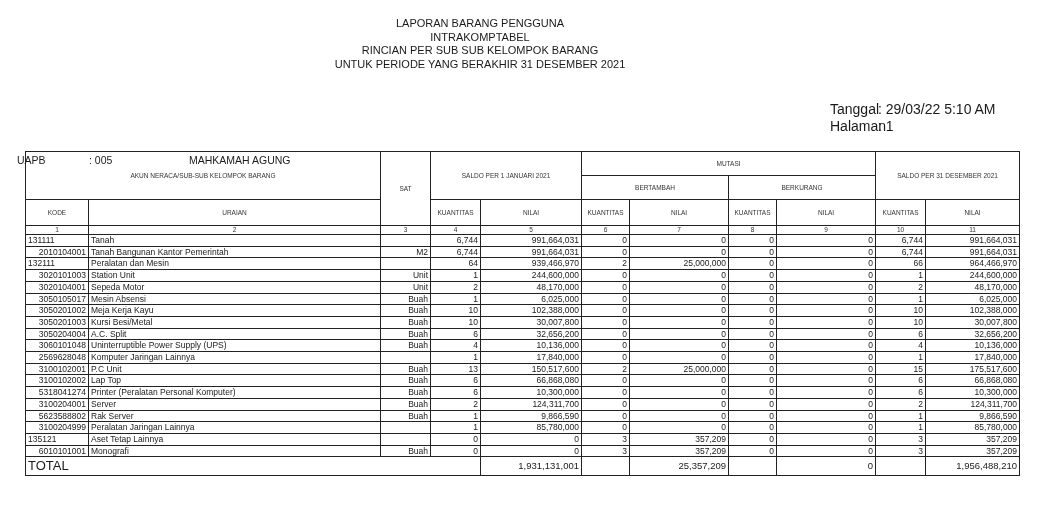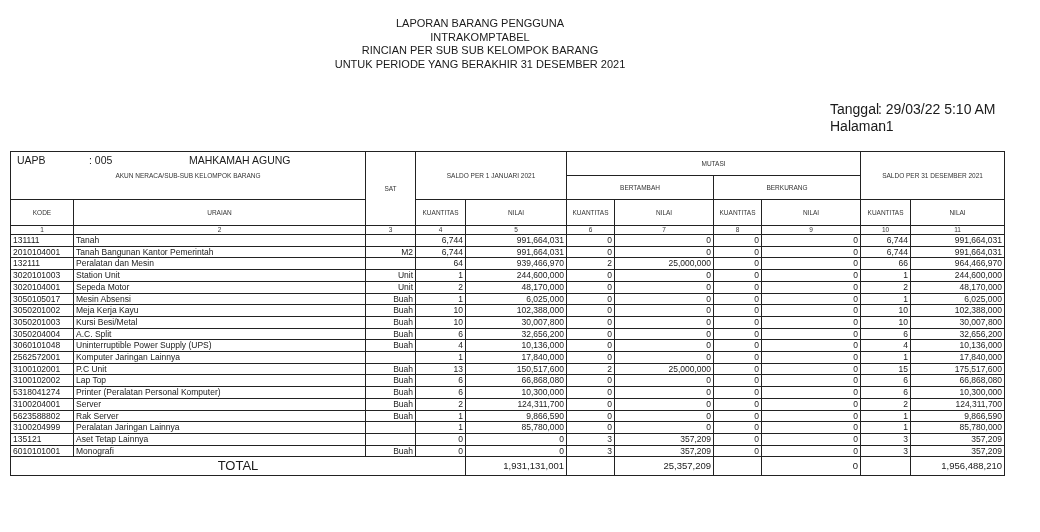--- a/index.html
+++ b/index.html
@@ -10,33 +10,33 @@
   .meta { position: absolute; font-size: 10.5px; line-height: 15px; }
   .meta .row { height: 15px; white-space: nowrap; }
   .meta .lbl { display: inline-block; }
   .left-meta { left: 17px; top: 117px; margin-top: 36px; }
   .left-meta .lbl { width: 72px; }
   .left-meta .val { display: inline-block; width: 100px; }
   .right-meta { left: 830px; top: 101px; font-size: 14px; }
   .right-meta .row { height: 17px; line-height: 17px; }
   .right-meta .lbl { width: 48px; }
 
-  table.report { position: absolute; left: 10px; top: 151px; border-collapse: collapse; table-layout: fixed; width: 802px; }
+  table.report { position: absolute; left: 25px; top: 151px; border-collapse: collapse; table-layout: fixed; width: 802px; }
   table.report td, table.report th { border: 1px solid #222; padding: 0 2px; font-weight: normal; overflow: hidden; white-space: nowrap; }
   table.report th { font-size: 6.5px; text-align: center; color: #333; }
   table.report td { font-size: 8.5px; height: 10.7px; line-height: 10.7px; }
   .h1 th { height: 23px; }
   .h2 th { height: 23px; }
   .h3 th { height: 25px; }
   .h4 th { height: 8px; line-height: 8px; font-size: 7px; }
   td.num { text-align: right; }
   td.ctr { text-align: right; }
-  td.kode-sub { text-align: left; padding-right: 4px; }
+  td.kode-sub { text-align: right; padding-right: 4px; }
   tr.total td { height: 18px; line-height: 18px; font-size: 9.5px; }
-  tr.total td.total-label { text-align: center; font-size: 13px; }
+  tr.total td.total-label { text-align: left; font-size: 13px; }
   table.report { border: 1.5px solid #111; }
 </style>
 </head>
 <body>
 
 <div class="title">
   <div>LAPORAN BARANG PENGGUNA</div>
   <div>INTRAKOMPTABEL</div>
   <div>RINCIAN PER SUB SUB KELOMPOK BARANG</div>
   <div>UNTUK PERIODE YANG BERAKHIR 31 DESEMBER 2021</div>
@@ -234,21 +234,21 @@
         <td class="num">4</td>
         <td class="num">10,136,000</td>
         <td class="num">0</td>
         <td class="num">0</td>
         <td class="num">0</td>
         <td class="num">0</td>
         <td class="num">4</td>
         <td class="num">10,136,000</td>
       </tr>
       <tr>
-        <td class="kode-sub">2562572001</td>
+        <td class="kode-sub">2569628048</td>
         <td>Komputer Jaringan Lainnya</td>
         <td class="ctr"></td>
         <td class="num">1</td>
         <td class="num">17,840,000</td>
         <td class="num">0</td>
         <td class="num">0</td>
         <td class="num">0</td>
         <td class="num">0</td>
         <td class="num">1</td>
         <td class="num">17,840,000</td>

